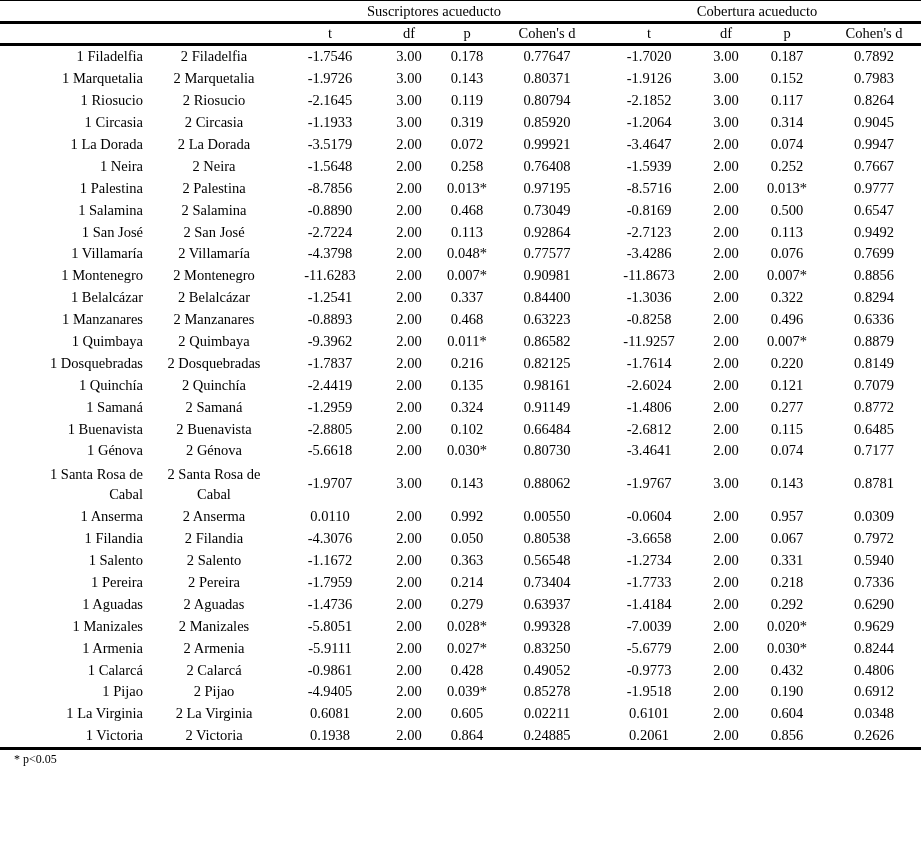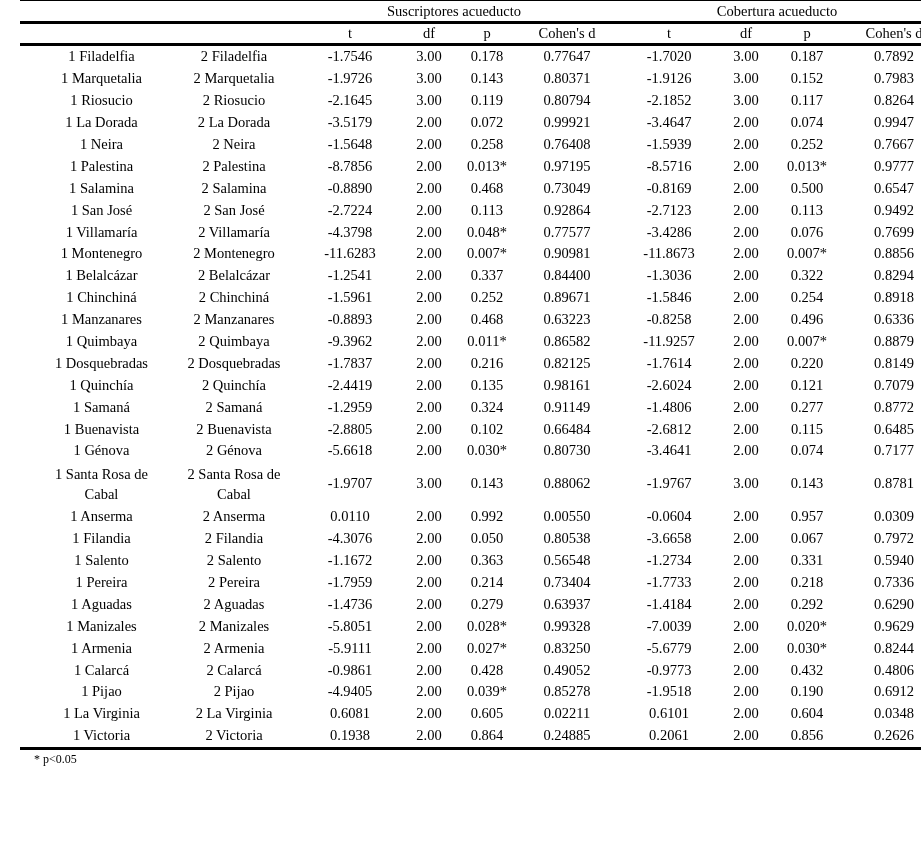--- a/index.html
+++ b/index.html
@@ -1,32 +1,32 @@
 <!DOCTYPE html>
 <html><head>
 <meta charset="utf-8">
 <style>
   html, body { margin: 0; padding: 0; background: #ffffff; }
   body { width: 921px; height: 866px; overflow: hidden; font-family: "Liberation Serif", "DejaVu Serif", serif; color: #000; font-size: 14.5px; }
-  .wrap { position: relative; width: 784px; margin-left: 20px; }
+  .wrap { position: relative; width: 784px; }
   table { border-collapse: collapse; width: 921px; table-layout: fixed; }
   col.c1 { width: 143px; }
   col.c2 { width: 132px; }
   col.c3 { width: 110px; }
   col.c4 { width: 48px; }
   col.c5 { width: 68px; }
   col.c6 { width: 92px; }
   col.c7 { width: 112px; }
   col.c8 { width: 42px; }
   col.c9 { width: 80px; }
   col.c10 { width: 94px; }
   thead tr.group th { border-top: 1.5px solid #000; border-bottom: 3px solid #000; height: 20px; padding: 0; font-weight: normal; text-align: center; vertical-align: middle; }
   thead tr.sub th { border-bottom: 3px solid #000; height: 19px; padding: 0; font-weight: normal; text-align: center; vertical-align: middle; }
   tbody td { height: 21.9px; padding: 0; vertical-align: middle; white-space: nowrap; }
-  tbody td.name { text-align: center; padding-left: 20px; }
+  tbody td.name { text-align: right; padding-left: 20px; }
   tbody td.name2 { text-align: center; padding-left: 10px; }
   tbody td.num { text-align: center; }
   tbody tr.tall td { height: 44px; }
   tbody tr.tall td.name, tbody tr.tall td.name2 { white-space: normal; line-height: 20px; }
   tbody tr.last td { border-bottom: 3px solid #000; }
   .note { padding-left: 14px; padding-top: 2px; font-size: 12px; }
 </style>
 </head>
 <body>
 
@@ -94,20 +94,32 @@
           <td class="num">-2.1645</td>
           <td class="num">3.00</td>
           <td class="num">0.119</td>
           <td class="num">0.80794</td>
           <td class="num">-2.1852</td>
           <td class="num">3.00</td>
           <td class="num">0.117</td>
           <td class="num">0.8264</td>
         </tr>
         <tr>
+          <td class="name">1 Circasia</td>
+          <td class="name2">2 Circasia</td>
+          <td class="num">-1.1933</td>
+          <td class="num">3.00</td>
+          <td class="num">0.319</td>
+          <td class="num">0.85920</td>
+          <td class="num">-1.2064</td>
+          <td class="num">3.00</td>
+          <td class="num">0.314</td>
+          <td class="num">0.9045</td>
+        </tr>
+        <tr>
           <td class="name">1 La Dorada</td>
           <td class="name2">2 La Dorada</td>
           <td class="num">-3.5179</td>
           <td class="num">2.00</td>
           <td class="num">0.072</td>
           <td class="num">0.99921</td>
           <td class="num">-3.4647</td>
           <td class="num">2.00</td>
           <td class="num">0.074</td>
           <td class="num">0.9947</td>
@@ -188,32 +200,20 @@
           <td class="name">1 Belalcázar</td>
           <td class="name2">2 Belalcázar</td>
           <td class="num">-1.2541</td>
           <td class="num">2.00</td>
           <td class="num">0.337</td>
           <td class="num">0.84400</td>
           <td class="num">-1.3036</td>
           <td class="num">2.00</td>
           <td class="num">0.322</td>
           <td class="num">0.8294</td>
-        </tr>
-        <tr>
-          <td class="name">1 Chinchiná</td>
-          <td class="name2">2 Chinchiná</td>
-          <td class="num">-1.5961</td>
-          <td class="num">2.00</td>
-          <td class="num">0.252</td>
-          <td class="num">0.89671</td>
-          <td class="num">-1.5846</td>
-          <td class="num">2.00</td>
-          <td class="num">0.254</td>
-          <td class="num">0.8918</td>
         </tr>
         <tr>
           <td class="name">1 Manzanares</td>
           <td class="name2">2 Manzanares</td>
           <td class="num">-0.8893</td>
           <td class="num">2.00</td>
           <td class="num">0.468</td>
           <td class="num">0.63223</td>
           <td class="num">-0.8258</td>
           <td class="num">2.00</td>

